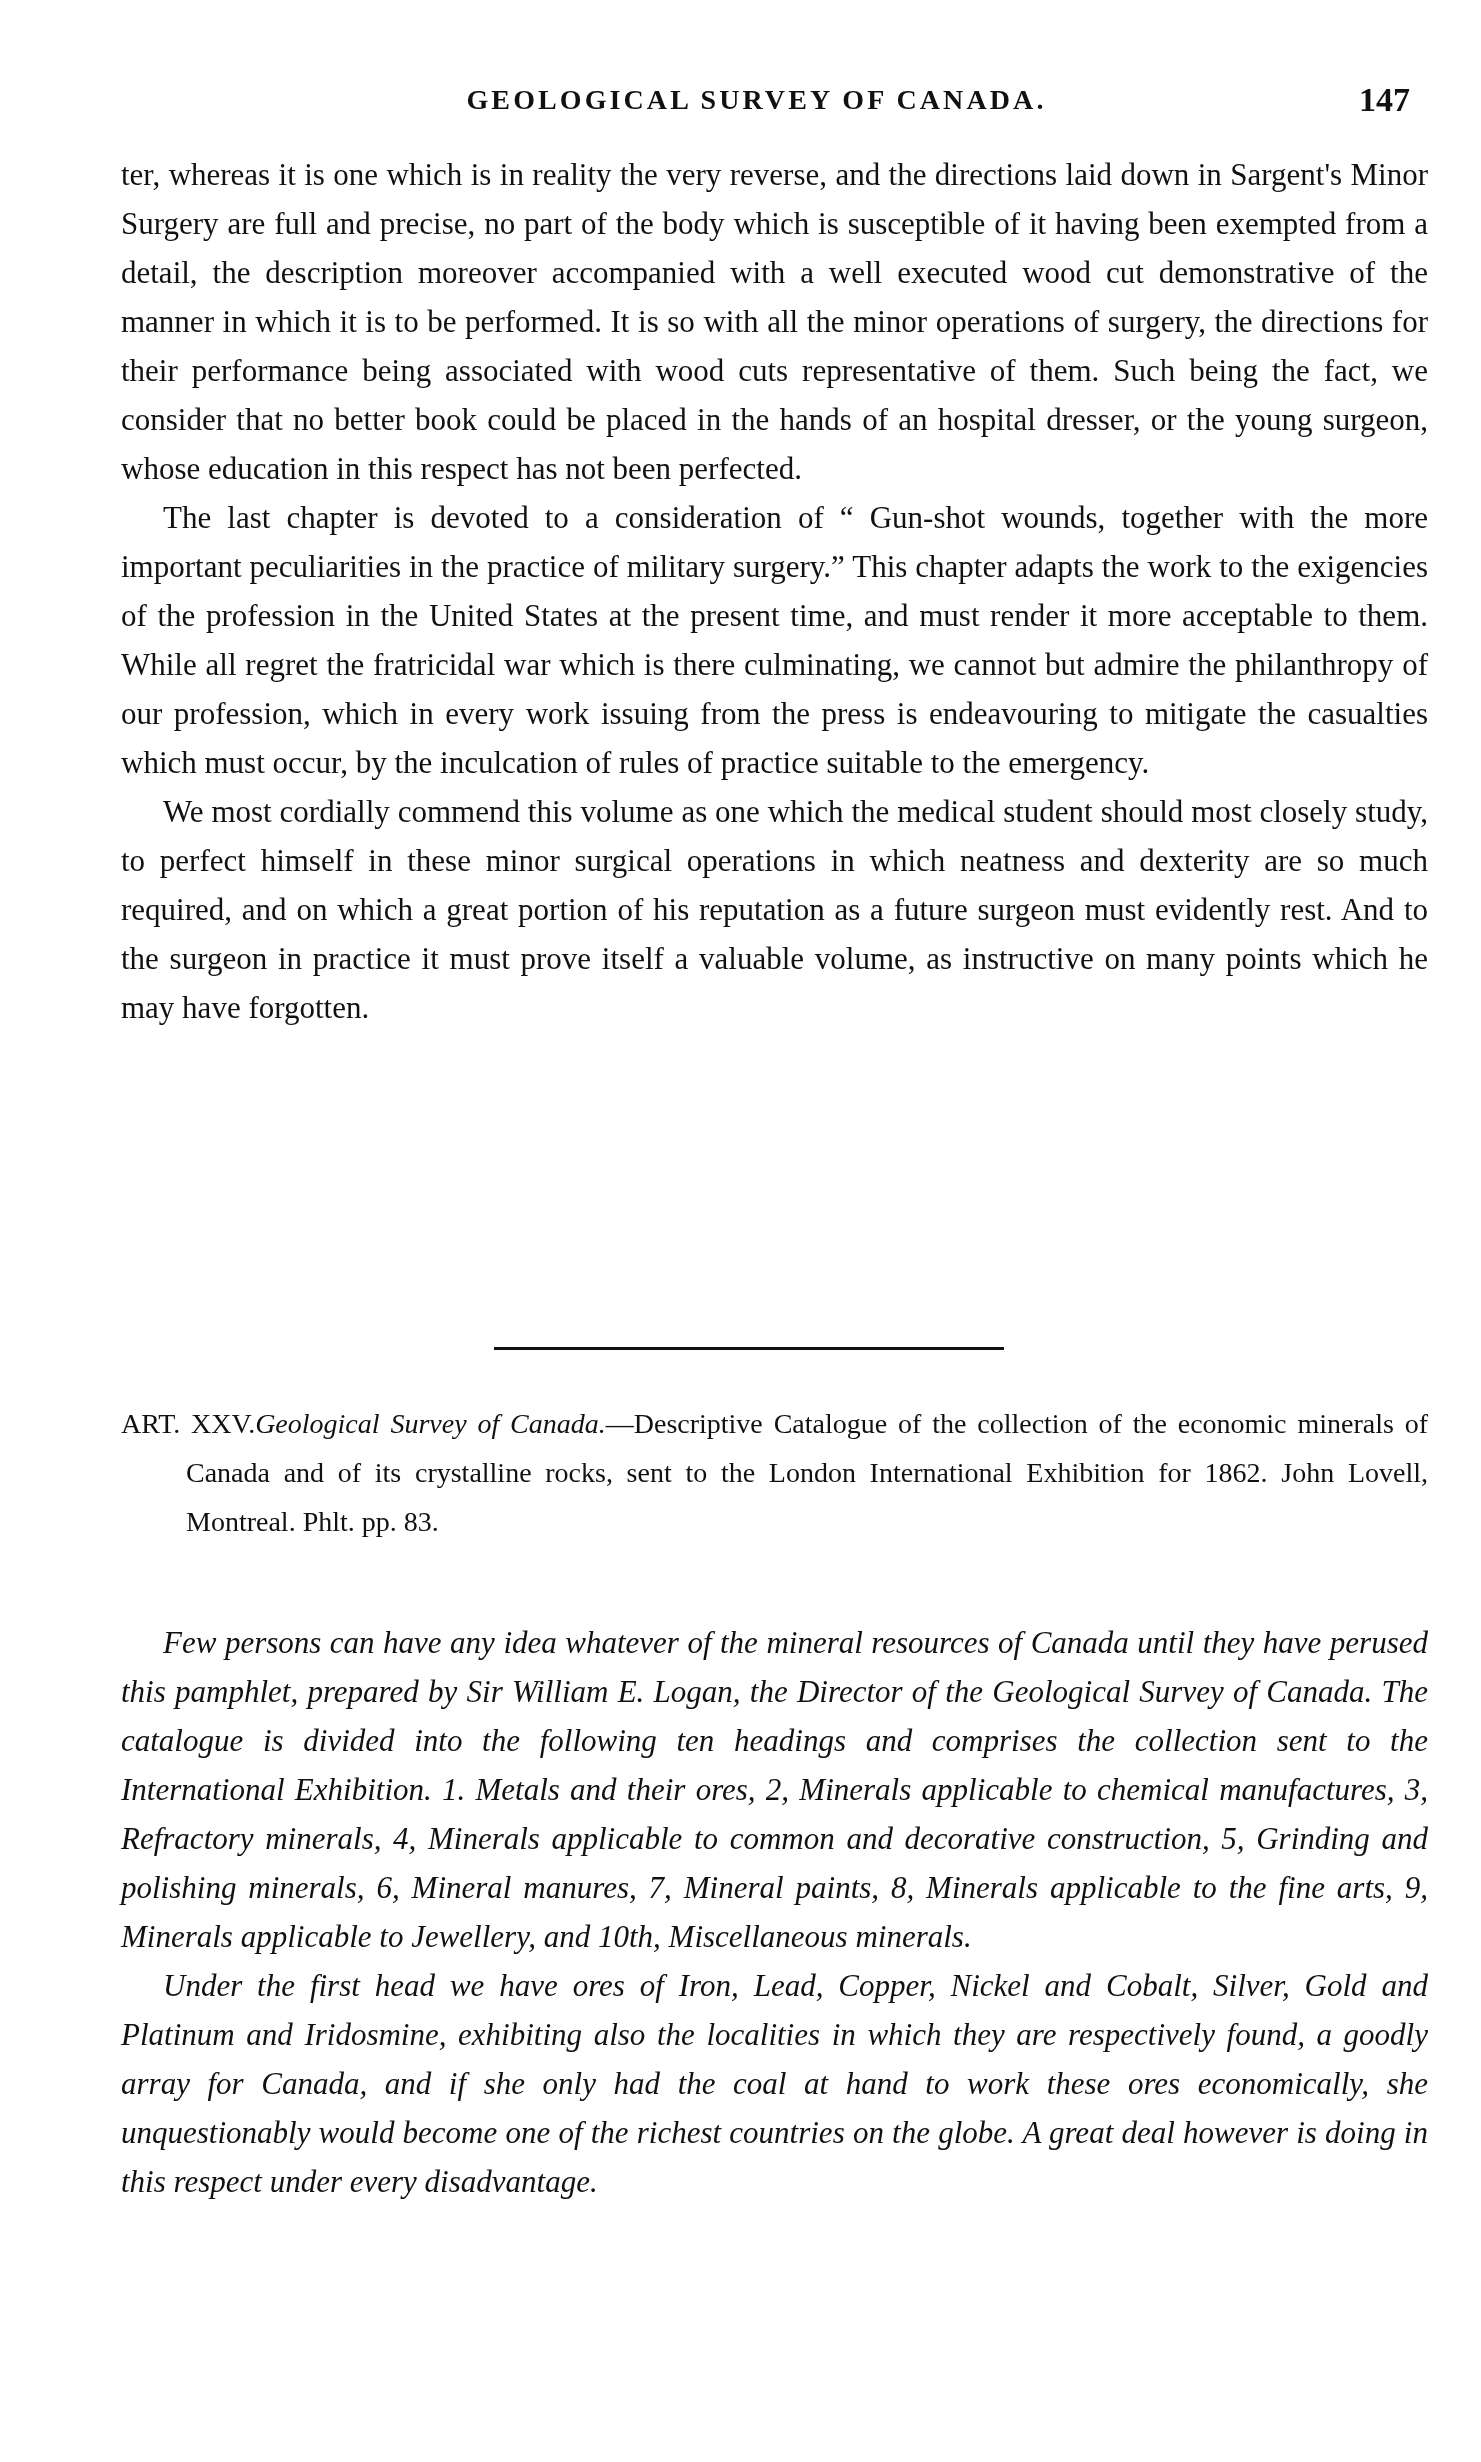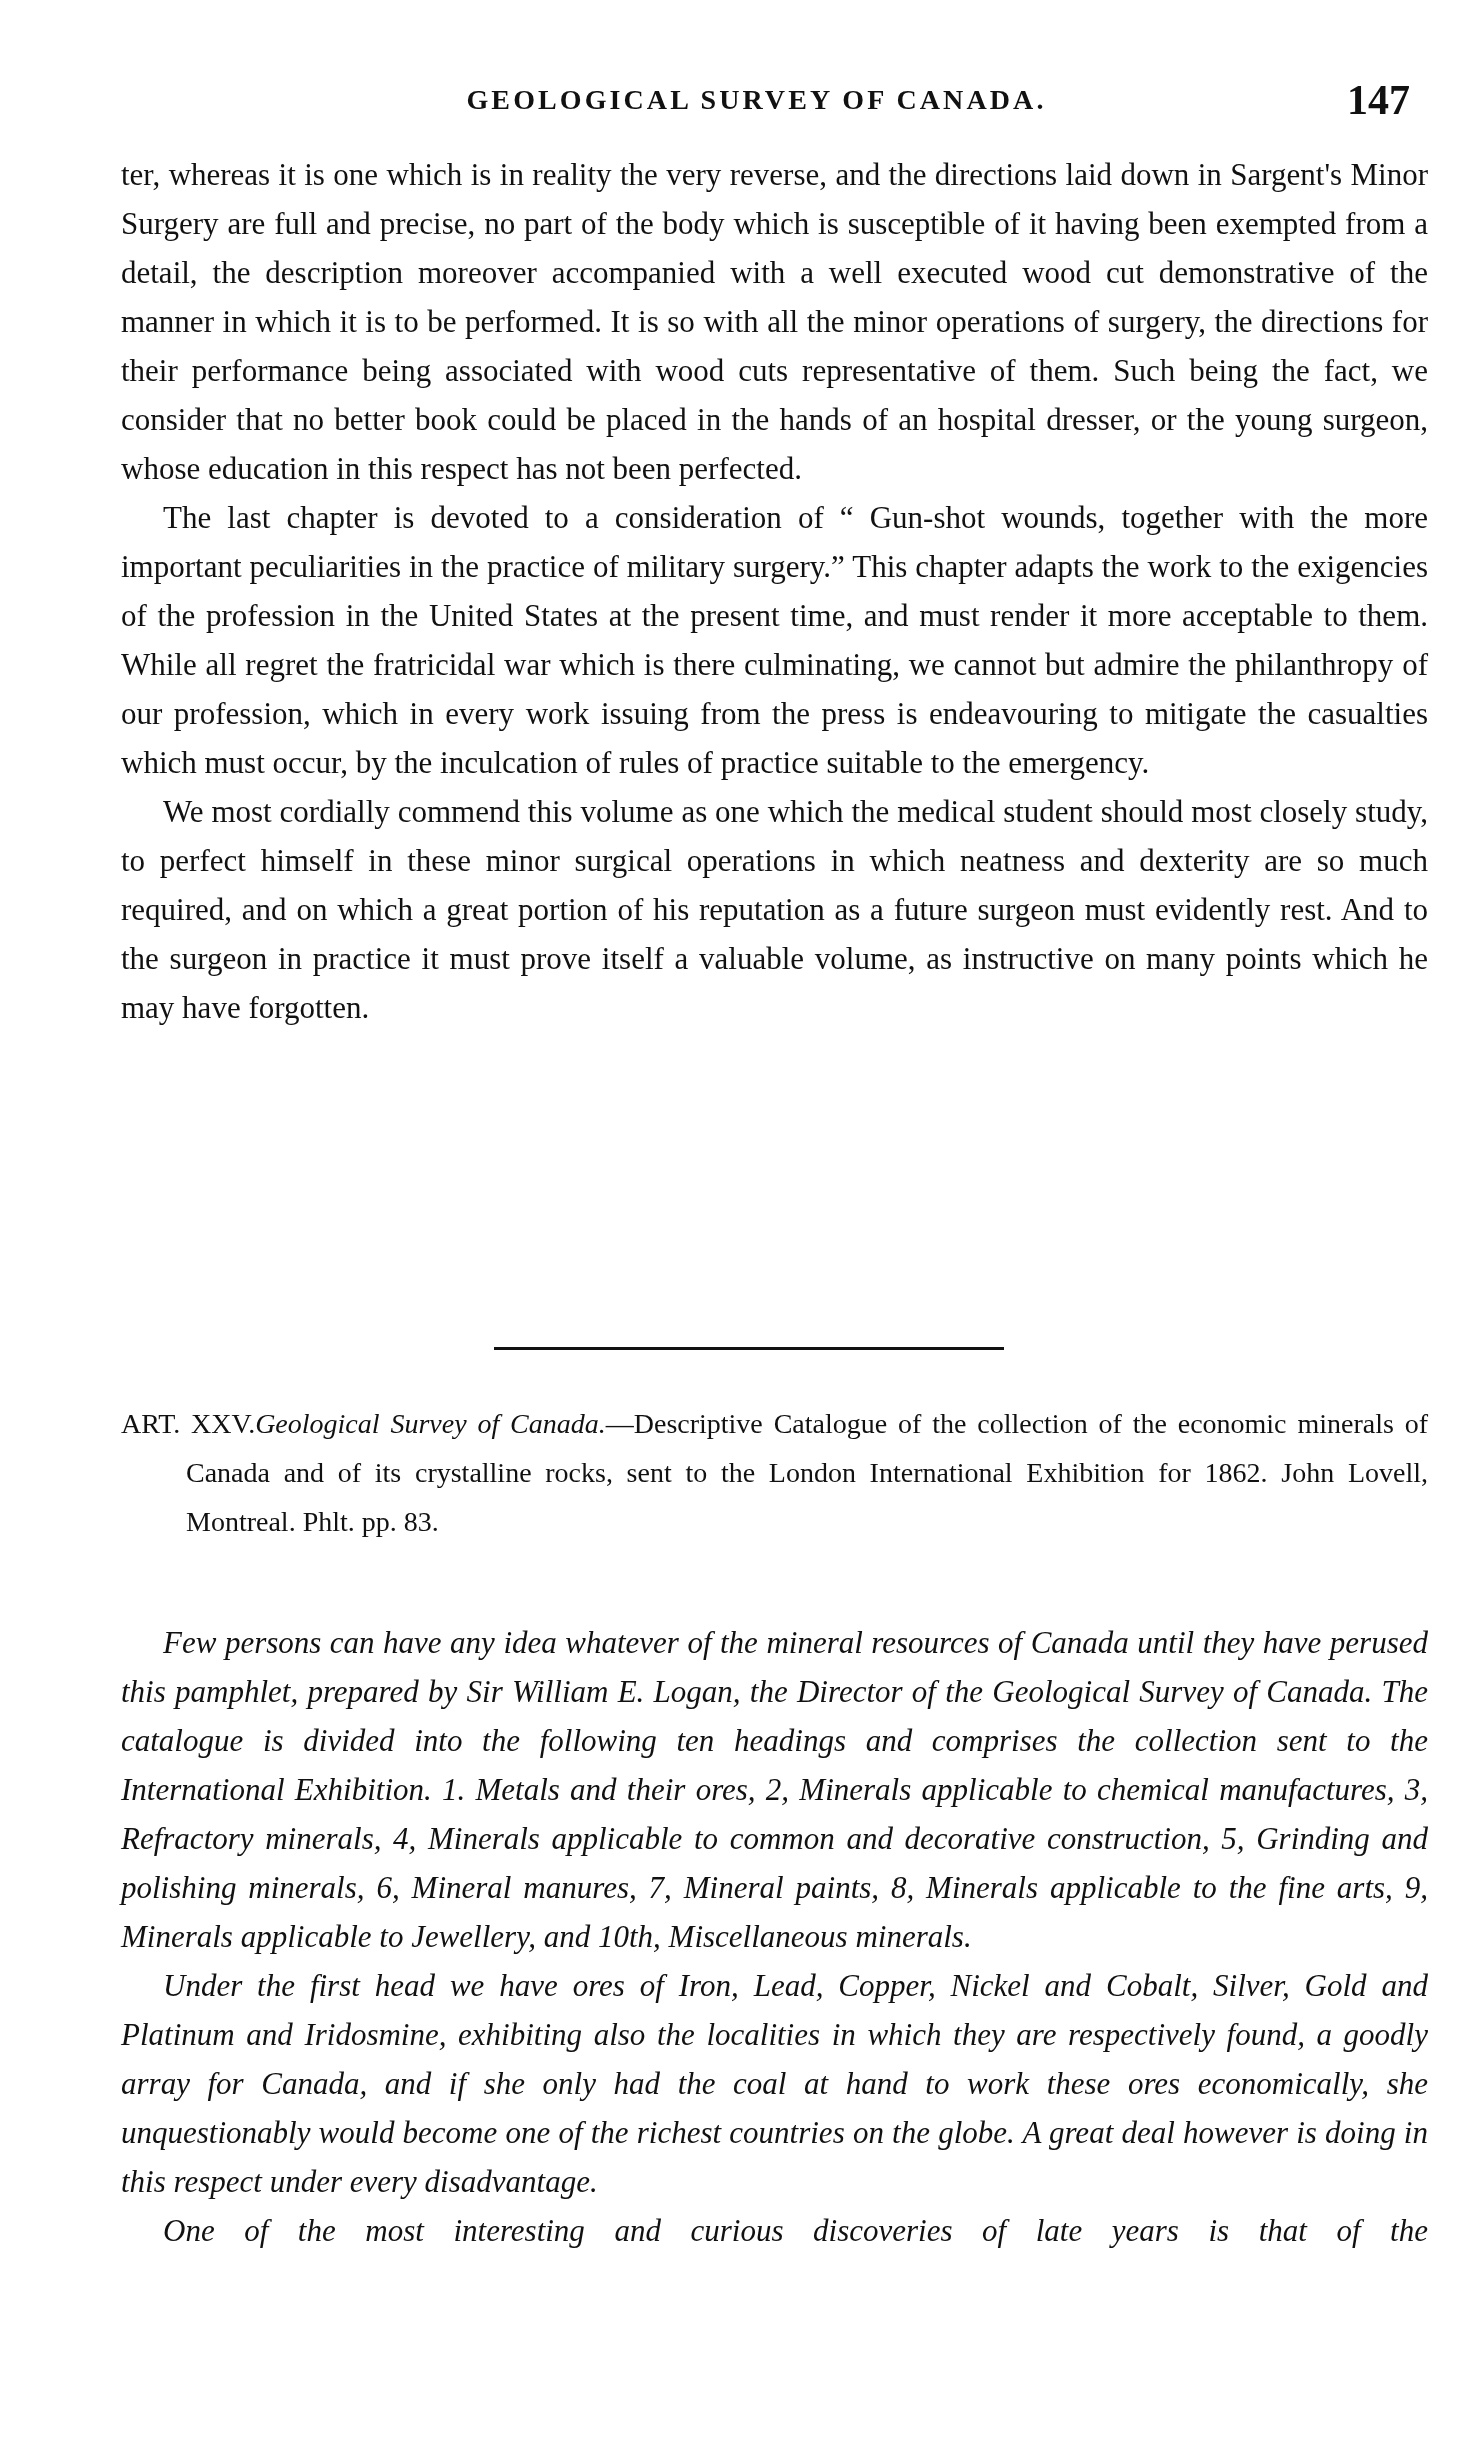--- a/index.html
+++ b/index.html
@@ -10,21 +10,21 @@
     }
     .page { position: absolute; left: 103px; top: 0; width: 1307px; }
     .running-head {
       position: absolute; left: 0; top: 77px; width: 1307px; height: 46px;
     }
     .running-title {
       position: absolute; left: 0; right: 0; top: 0; text-align: center;
       font-size: 28px; letter-spacing: 3.1px; font-weight: bold; line-height: 46px;
     }
     .page-number {
-      position: absolute; right: 0; top: 0; font-size: 42px; font-weight: bold; line-height: 46px;
+      position: absolute; right: 0; top: 0; font-size: 34px; font-weight: bold; line-height: 46px;
     }
     .block { position: absolute; left: 18px; width: 1307px; }
     .para {
       font-size: 31px; line-height: 49px; text-align: justify; margin: 0;
       text-align-last: left;
     }
     .indent { text-indent: 42px; }
     .rule {
       position: absolute; left: 391px; width: 510px; height: 3.1px; background: #111111;
     }
@@ -52,17 +52,16 @@
 
   <div class="rule" style="top:1347px;"></div>
 
   <div class="block" style="top:1399px;">
     <p class="art"><span>ART. XXV.</span><i>Geological Survey of Canada.</i><span>—Descriptive Catalogue of the collection of the economic minerals of Canada and of its crystalline rocks, sent to the London International Exhibition for 1862. John Lovell, Montreal. Phlt. pp. 83.</span></p>
   </div>
 
   <div class="block" style="top:1618px;font-style:italic;">
     <p class="para indent">Few persons can have any idea whatever of the mineral resources of Canada until they have perused this pamphlet, prepared by Sir William E. Logan, the Director of the Geological Survey of Canada. The catalogue is divided into the following ten headings and comprises the collection sent to the International Exhibition. 1. Metals and their ores, 2, Minerals applicable to chemical manufactures, 3, Refractory minerals, 4, Minerals applicable to common and decorative construction, 5, Grinding and polishing minerals, 6, Mineral manures, 7, Mineral paints, 8, Minerals applicable to the fine arts, 9, Minerals applicable to Jewellery, and 10th, Miscellaneous minerals.</p>
     <p class="para indent">Under the first head we have ores of Iron, Lead, Copper, Nickel and Cobalt, Silver, Gold and Platinum and Iridosmine, exhibiting also the localities in which they are respectively found, a goodly array for Canada, and if she only had the coal at hand to work these ores economically, she unquestionably would become one of the richest countries on the globe. A great deal however is doing in this respect under every disadvantage.</p>
-    <p class="para indent" style="text-align-last: justify;">One of the most interesting and curious discoveries of late years is that of the</p>
   </div>
 
 </div>
 
 
 </body></html>

